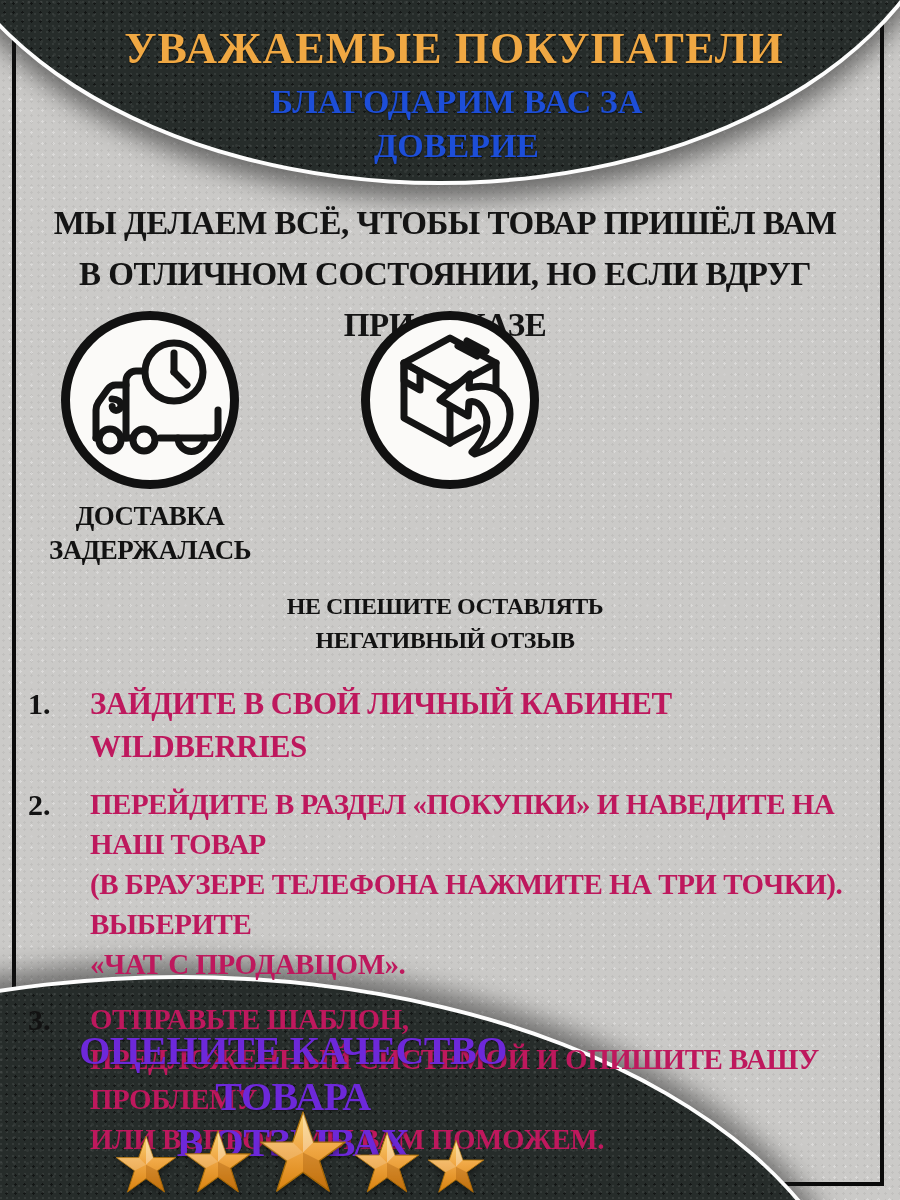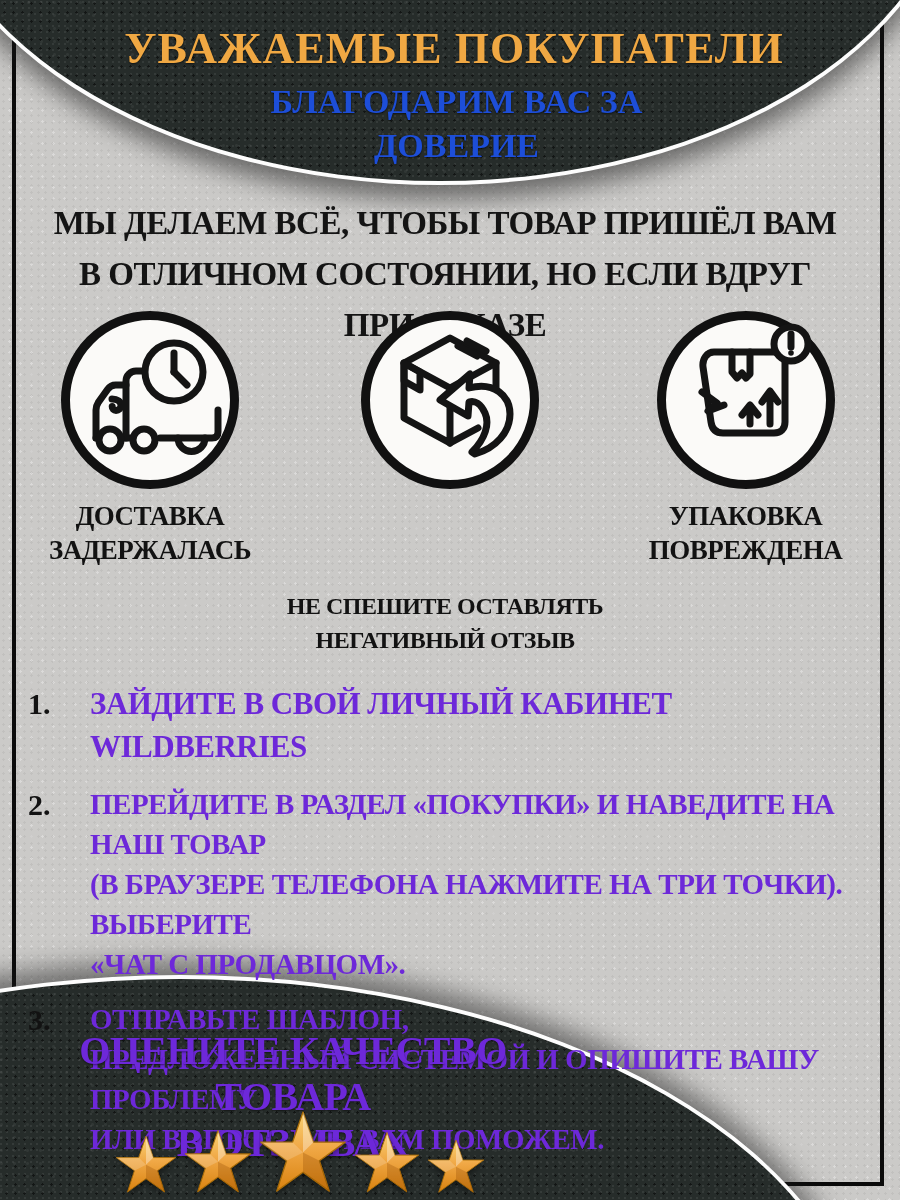--- a/index.html
+++ b/index.html
@@ -76,21 +76,21 @@
     position:absolute;left:0;top:590px;width:890px;text-align:center;z-index:3;
     font-size:24px;line-height:1.4;color:#121212;letter-spacing:-0.5px;
     white-space:pre-line;
   }
   .steps{position:absolute;left:28px;top:683px;width:830px;z-index:3;}
   .step{display:flex;margin-bottom:15px;}
   .step-num{
     width:62px;flex:0 0 62px;font-size:30px;color:#121212;line-height:1.38;
   }
   .step-text{
-    font-size:29px;line-height:1.38;color:#6d28d9;letter-spacing:-0.5px;
+    font-size:29px;line-height:1.38;color:#be185d;letter-spacing:-0.5px;
     white-space:pre-line;
   }
   .step-big .step-text{font-size:31px;}
   .footer-title{
     position:absolute;left:8px;top:1028px;width:570px;text-align:center;z-index:3;
     font-size:40px;line-height:1.15;color:#6d28d9;letter-spacing:-0.5px;
     white-space:pre-line;text-shadow:0 1px 2px rgba(0,0,0,0.5);
   }
   .stars{
     position:absolute;left:80px;bottom:6px;width:440px;z-index:3;
@@ -158,42 +158,20 @@
             <path d="M34 43 L50 52 V70 L34 61 Z"></path>
             <path d="M88 26 l19 10 M97 21 l19 10"></path>
           </g>
           <path class="ic ic-fill" stroke-width="6" d="M70 80 L100 54 L99 68 C124 61 140 76 140 94
                C140 112 126 128 105 134 L102 132
                C115 119 120 104 115 93 C111 84 105 80 99 82 L98 96 Z"></path>
         </svg>
       </div>
     </div>
 
-    <div class="issue issue-3">
-      <div class="icon-circle">
-        <svg viewBox="0 0 160 160">
-          <g class="ic">
-            <path d="M48 32 h60 c7 0 11 4 11 11 v59 c0 7-4 11-11 11 H57 c-7 0-11-4-12-11 l-8-55 c-1-8 4-15 11-15 z"></path>
-            <path d="M66 32 v20 l5 6 5-5 4 5 4-4 V32"></path>
-            <path d="M36 72 l15 11 -9 8 16-6"></path>
-            <path d="M84 104 V87 M76 95 l8-10 8 10"></path>
-            <path d="M104 104 V73 M96 82 l8-11 8 11"></path>
-          </g>
-          <g class="ic ic-fill" stroke-width="6">
-            <circle cx="125" cy="24" r="17"></circle>
-          </g>
-          <g class="ic" stroke-width="6">
-            <path d="M125 14 v13"></path>
-          </g>
-          <circle cx="125" cy="33" r="2.8" fill="#141414"></circle>
-        </svg>
-      </div>
-      <div class="issue-label">УПАКОВКА
-ПОВРЕЖДЕНА</div>
-    </div>
 
   </div>
 
   <div class="advice-title">НЕ СПЕШИТЕ ОСТАВЛЯТЬ
 НЕГАТИВНЫЙ ОТЗЫВ</div>
 
   <div class="steps">
     <div class="step step-big">
       <div class="step-num">1.</div>
       <div class="step-text">ЗАЙДИТЕ В СВОЙ ЛИЧНЫЙ КАБИНЕТ  WILDBERRIES</div>

